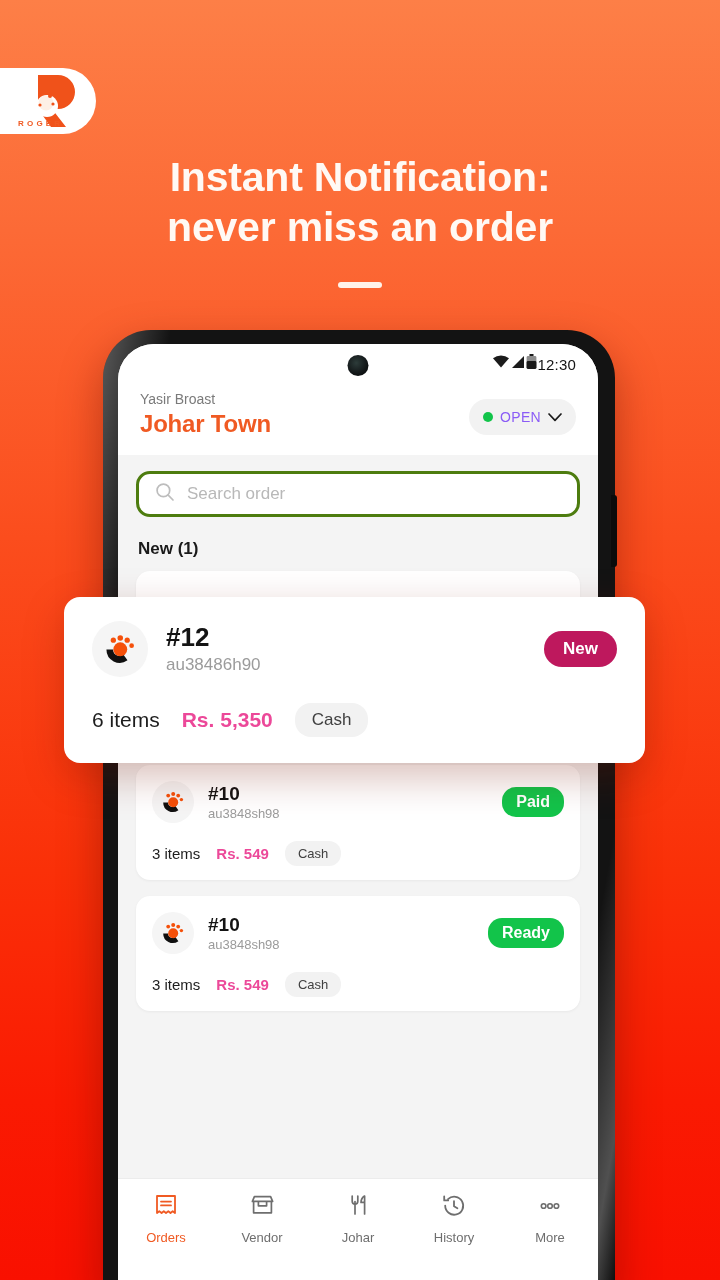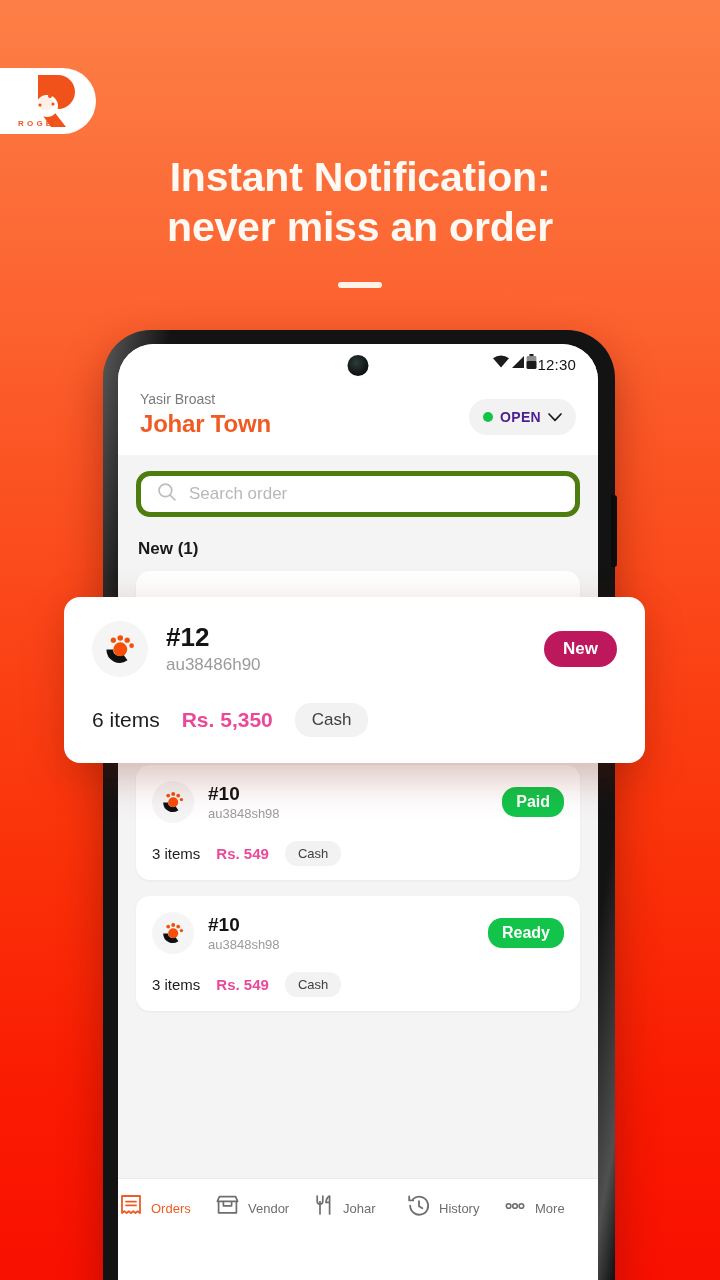--- a/index.html
+++ b/index.html
@@ -136,33 +136,33 @@
     line-height: 30px; letter-spacing: -.2px;
   }
   .open-pill {
     display: flex; align-items: center; gap: 7px;
     background: #f2f2f2;
     border-radius: 20px;
     padding: 9px 14px;
     margin-bottom: 4px;
   }
   .dot-green { width: 10px; height: 10px; border-radius: 50%; background: #12c44a; }
-  .open-label { font-size: 14px; font-weight: 700; color: #4c1d95; letter-spacing: .3px; }
+  .open-label { font-size: 14px; font-weight: 400; color: #8b5cf6; letter-spacing: .3px; }
 
   
   .app-body {
     background: #f4f4f4;
     padding: 16px 18px 0 18px;
     height: 794px;
     position: relative;
   }
   .search-bar {
     display: flex; align-items: center; gap: 12px;
     background: #ffffff;
-    border: 5px solid #4d7c0f;
+    border: 3px solid #4d7c0f;
     border-radius: 14px;
     height: 46px;
     padding: 0 16px;
   }
   .search-placeholder { font-size: 17px; color: #b8b8b8; }
 
   .section-title {
     font-size: 17px; font-weight: 700; color: #1a1a1a;
     margin: 22px 0 12px 2px;
   }
@@ -212,21 +212,21 @@
     left: 0; right: 0; bottom: 0;
     height: 102px;
     background: #ffffff;
     border-top: 1px solid #ececec;
     display: flex; align-items: flex-start;
     padding-top: 14px;
     z-index: 4;
   }
   .nav-item {
     flex: 1 1 0;
-    display: flex; flex-direction: row;
+    display: flex; flex-direction: column;
     align-items: center; gap: 7px;
   }
   .nav-label { font-size: 13px; color: #6e6e6e; }
   .nav-item.active .nav-label { color: #f05a23; }
 
   
   .float-card {
     position: absolute;
     left: 64px; top: 597px;
     width: 581px;

